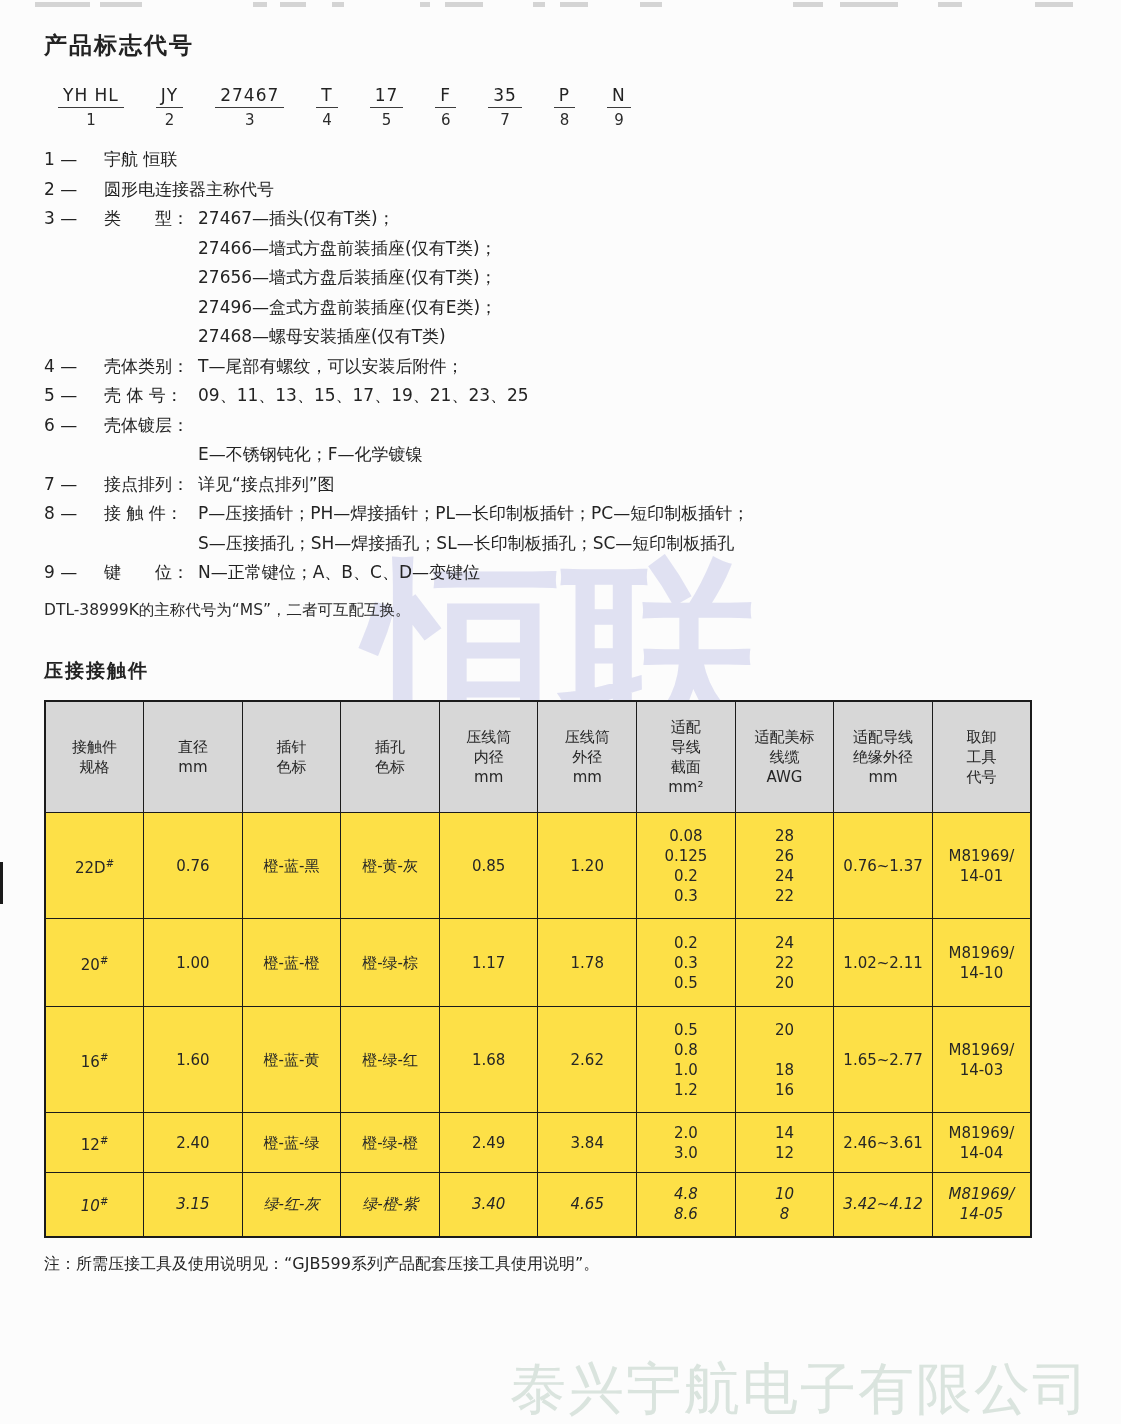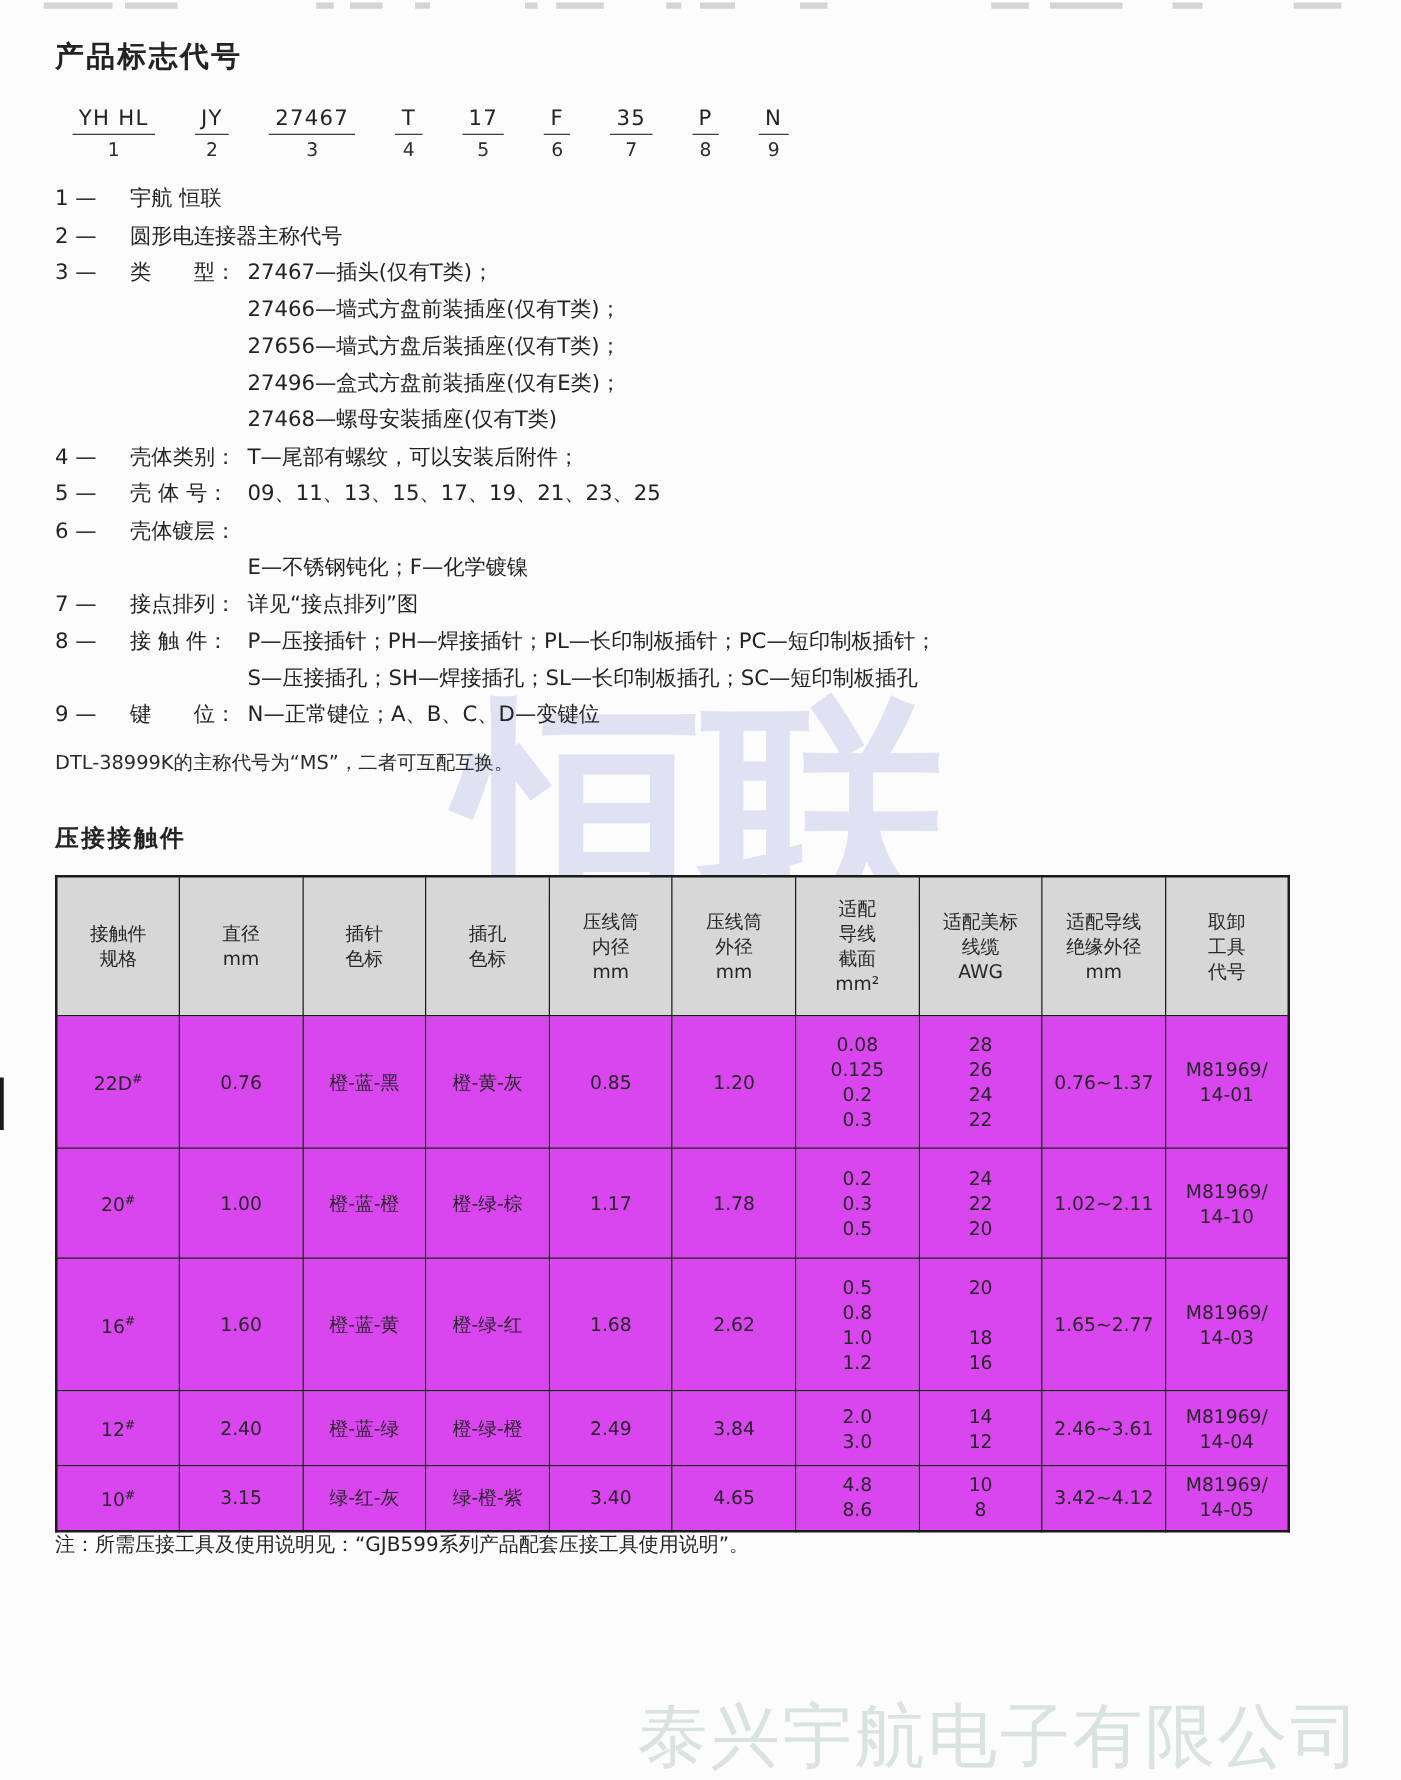--- a/index.html
+++ b/index.html
@@ -50,28 +50,28 @@
     border-collapse:collapse;border:2px solid #1b1b1b;
     font-size:15px;
   }
   table.contacts th,table.contacts td{
     border:1px solid #1b1b1b;text-align:center;vertical-align:middle;
     white-space:pre-line;line-height:20px;padding:2px;
     font-weight:normal;color:#262626;
   }
   table.contacts thead tr{height:112px;}
   table.contacts thead th{background:#d7d7d7;}
-  table.contacts td{background:#d946ef;}
+  table.contacts td{background:#fde047;}
   table.contacts tbody tr:nth-child(1){height:106px;}
   table.contacts tbody tr:nth-child(2){height:88px;}
   table.contacts tbody tr:nth-child(3){height:106px;}
   table.contacts tbody tr:nth-child(4){height:60px;}
-  table.contacts tbody tr:nth-child(5){height:52px;}
+  table.contacts tbody tr:nth-child(5){height:64px;font-style:italic;}
   .spec-sup{font-size:10px;vertical-align:super;}
-  .table-note{margin-top:0;font-size:16px;color:#242424;}
+  .table-note{margin-top:16px;font-size:16px;color:#242424;}
 </style>
 </head>
 <body>
 
 <div class="page">
 
   <div id="top-frags">
       <i class="frag" style="left: 35px; width: 55px;"></i>
       <i class="frag" style="left: 100px; width: 42px;"></i>
       <i class="frag" style="left: 253px; width: 14px;"></i>

